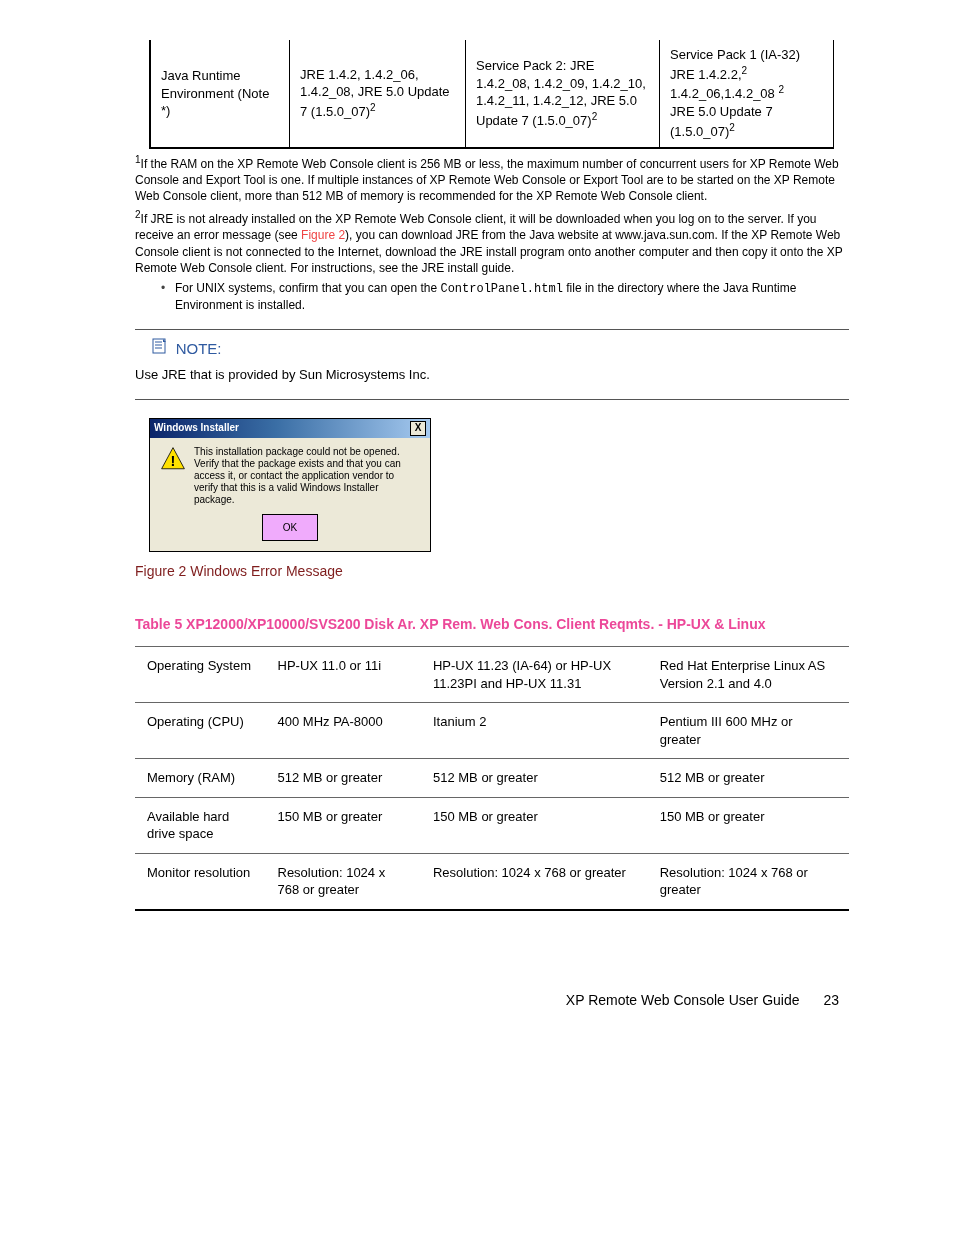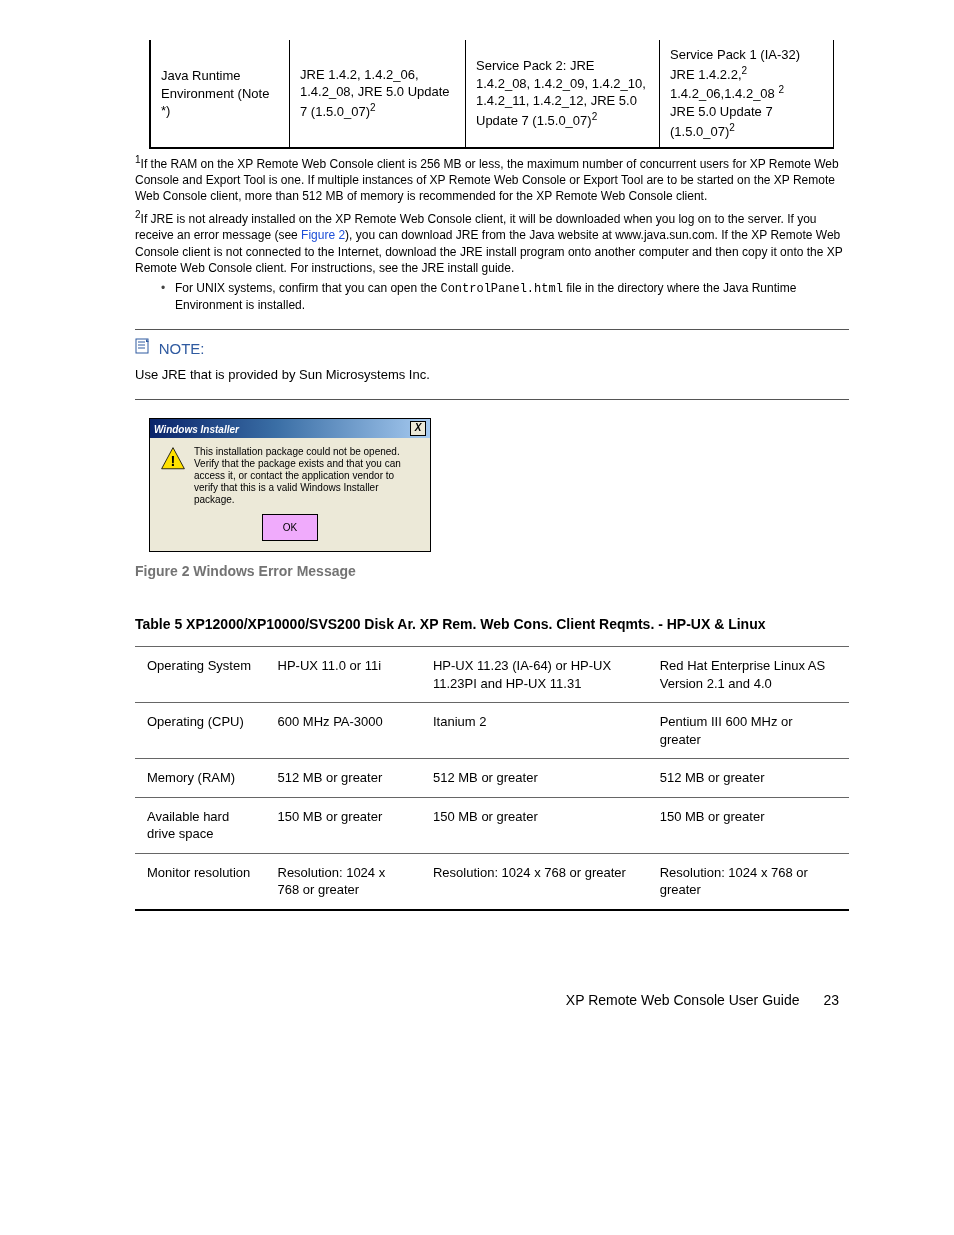--- a/index.html
+++ b/index.html
@@ -15,36 +15,36 @@
 .jre-table { border-collapse: collapse; width: 685px; margin:0 0 4px 14px; }
 .jre-table td { border-left: 1px solid #000; border-right: 1px solid #000; border-bottom: 2px solid #000; padding: 6px 10px; vertical-align: middle; font-size:13px; }
 .jre-table td:first-child { border-left: 2px solid #000; }
 .sup { vertical-align: super; font-size: 10px; }
 .footnotes { font-size: 12px; line-height:1.35; margin-top:0; }
 .footnotes p { margin: 2px 0 4px 0; }
 .bullets { margin: 4px 0 0 26px; padding:0; font-size:12px; }
 .bullets li { margin-bottom: 6px; list-style:none; position:relative; padding-left:14px;}
 .bullets li::before { content:"•"; color:#444; position:absolute; left:0; top:0;}
 .mono { font-family: "Courier New", monospace; font-size: 12px; }
-.link { color: #1d4ed8; }
+.link { color: #ef4444; }
 hr.thin { border:none; border-top:1px solid #555; margin:16px 0 8px 0;}
-.note-row { margin: 6px 0 6px 0;}
+.note-row { margin: 6px 0 6px 17px;}
 .note-label { color: #2f5aa0; font-size:15px;}
 .note-icon { display:inline-block; vertical-align:baseline; margin-right:4px; font-size:14px;}
 .dialog { border:1px solid #000; width:280px; margin:18px 0 10px 14px; font-family: Tahoma, Arial, sans-serif; font-size:10px; background:#ece9d8; color:#000;}
-.dialog-title { background: linear-gradient(90deg,#0a246a 0%, #3a6ea5 45%, #a6caf0 100%); color:#fff; font-weight:bold; padding:2px 4px; display:flex; justify-content:space-between; align-items:flex-end;font-style:italic;}
+.dialog-title { background: linear-gradient(90deg,#0a246a 0%, #3a6ea5 45%, #a6caf0 100%); color:#fff; font-weight:bold; padding:2px 4px; display:flex; justify-content:space-between; align-items:flex-start;}
 .dialog-close { background:#ece9d8; color:#000; border:1px solid #000; width:14px; height:13px; font-size:10px; line-height:11px; text-align:center; font-weight:bold;}
 .dialog-body { display:flex; padding:8px 10px 2px 10px; gap:8px; align-items:flex-start;}
 .warn { width:26px; height:26px; flex:0 0 26px;}
 .warn svg { width:26px; height:26px;}
 .dialog-text { line-height:1.2; }
 .dialog-actions { text-align:center; padding:6px 0 10px 0;}
 .okbtn { border:1px solid #000; background:#f0abfc; padding:7px 20px; font-size:10px; font-family:inherit;}
-.fig-caption { color:#737373; font-weight:bold; font-size:14px; margin-top:10px;}
-.tbl-title { color:#000000; font-weight:bold; font-size:14px; margin:34px 0 12px 0;}
+.fig-caption { color:#7f1d1d; font-weight:normal; font-size:14px; margin-top:10px;}
+.tbl-title { color:#ec4899; font-weight:bold; font-size:14px; margin:34px 0 12px 0;}
 .req-table { border-collapse: collapse; width:100%; font-size:13px;}
 .req-table th, .req-table td { border-top:1px solid #666; padding:10px 12px; text-align:left; vertical-align:top;}
 .req-table tr.header th { font-weight:bold; border-top:2px solid #000; border-bottom:1px solid #666;}
 .req-table tr:last-child td { border-bottom:2px solid #000;}
 .footer { text-align:right; font-size:14px; margin-top:80px; padding-right:10px;}
 .footer .pg { display:inline-block; margin-left:20px;}
 </style>
 </head>
 <body>
 
@@ -113,21 +113,21 @@
 <table class="req-table">
   <tbody>
   <tr>
         <td>Operating System</td>
         <td>HP-UX 11.0 or 11i</td>
         <td>HP-UX 11.23 (IA-64) or HP-UX 11.23PI and HP-UX 11.31</td>
         <td>Red Hat Enterprise Linux AS Version 2.1 and 4.0</td>
       </tr>
   <tr>
         <td>Operating (CPU)</td>
-        <td>600 MHz PA-3000</td>
+        <td>400 MHz PA-8000</td>
         <td>Itanium 2</td>
         <td>Pentium III 600 MHz or greater</td>
       </tr>
   <tr>
         <td>Memory (RAM)</td>
         <td>512 MB or greater</td>
         <td>512 MB or greater</td>
         <td>512 MB or greater</td>
       </tr>
   <tr>

